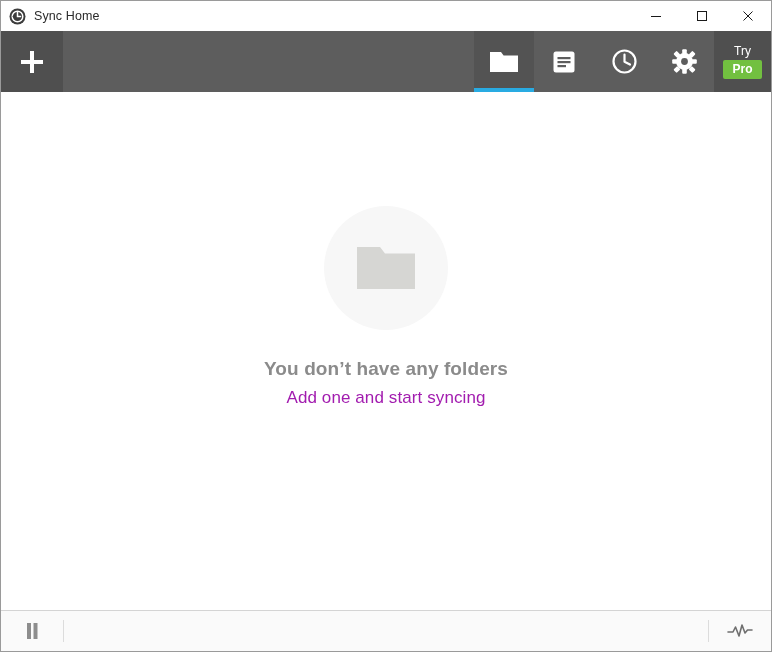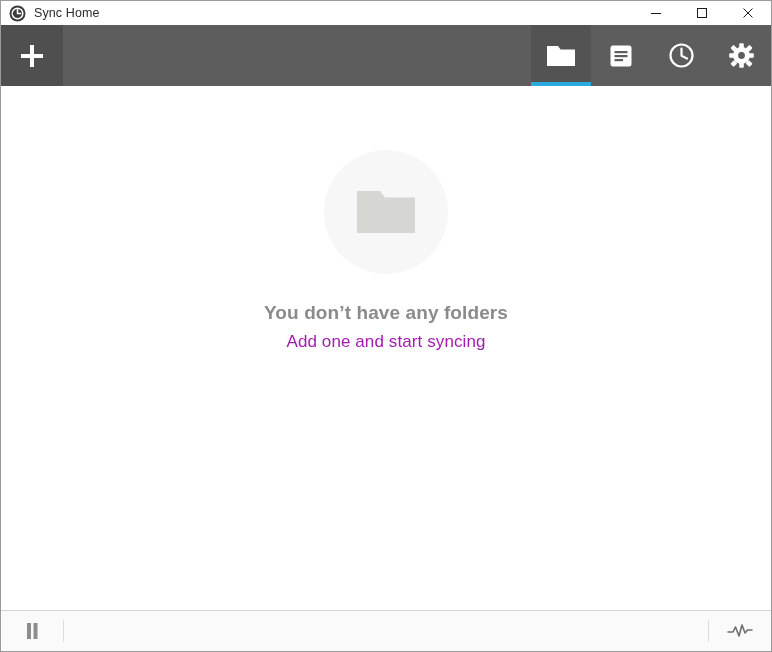--- a/index.html
+++ b/index.html
@@ -20,21 +20,21 @@
     height: 652px;
     box-sizing: border-box;
     border: 1px solid #9a9a9a;
     background: #ffffff;
     display: flex;
     flex-direction: column;
   }
 
   
   .titlebar {
-    height: 24px;
+    height: 30px;
     background: #ffffff;
     display: flex;
     align-items: center;
     flex: 0 0 auto;
     position: relative;
   }
   .title-left {
     display: flex;
     align-items: center;
     padding-left: 8px;
@@ -136,21 +136,21 @@
   }
 
   
   .content {
     flex: 1 1 auto;
     background: #ffffff;
     display: flex;
     flex-direction: column;
     align-items: center;
     justify-content: flex-start;
-    padding-top: 64px;
+    padding-top: 114px;
     box-sizing: border-box;
     text-align: center;
   }
   .empty-circle {
     width: 124px;
     height: 124px;
     border-radius: 50%;
     background: #f7f7f7;
     display: flex;
     align-items: center;
@@ -279,20 +279,24 @@
             <rect x="18.8" y="18.8" width="4.6" height="5.4" rx="1" transform="rotate(-45 21.1 21.5)"></rect>
             <rect x="18.8" y="3.6" width="4.6" height="5.4" rx="1" transform="rotate(45 21.1 6.3)"></rect>
             <rect x="3.6" y="18.8" width="4.6" height="5.4" rx="1" transform="rotate(45 5.9 21.5)"></rect>
             <circle cx="13.5" cy="13.5" r="8.4"></circle>
           </g>
           <circle cx="13.5" cy="13.5" r="3.4" fill="#5d5d5d"></circle>
         </svg>
       </div>
     </div>
 
+    <div class="try-pro">
+      <span class="try-label">Try</span>
+      <span class="pro-badge">Pro</span>
+    </div>
   </div>
 
   <div class="content">
     <div class="empty-circle">
       <svg width="62" height="50" viewBox="0 0 62 50">
         <path d="M2 4 h23 l5 6.5 H60 V46 H2 Z" fill="#d6d6d3"></path>
       </svg>
     </div>
     <div class="empty-title">You don’t have any folders</div>
     <div class="empty-subtitle">Add one and start syncing</div>

